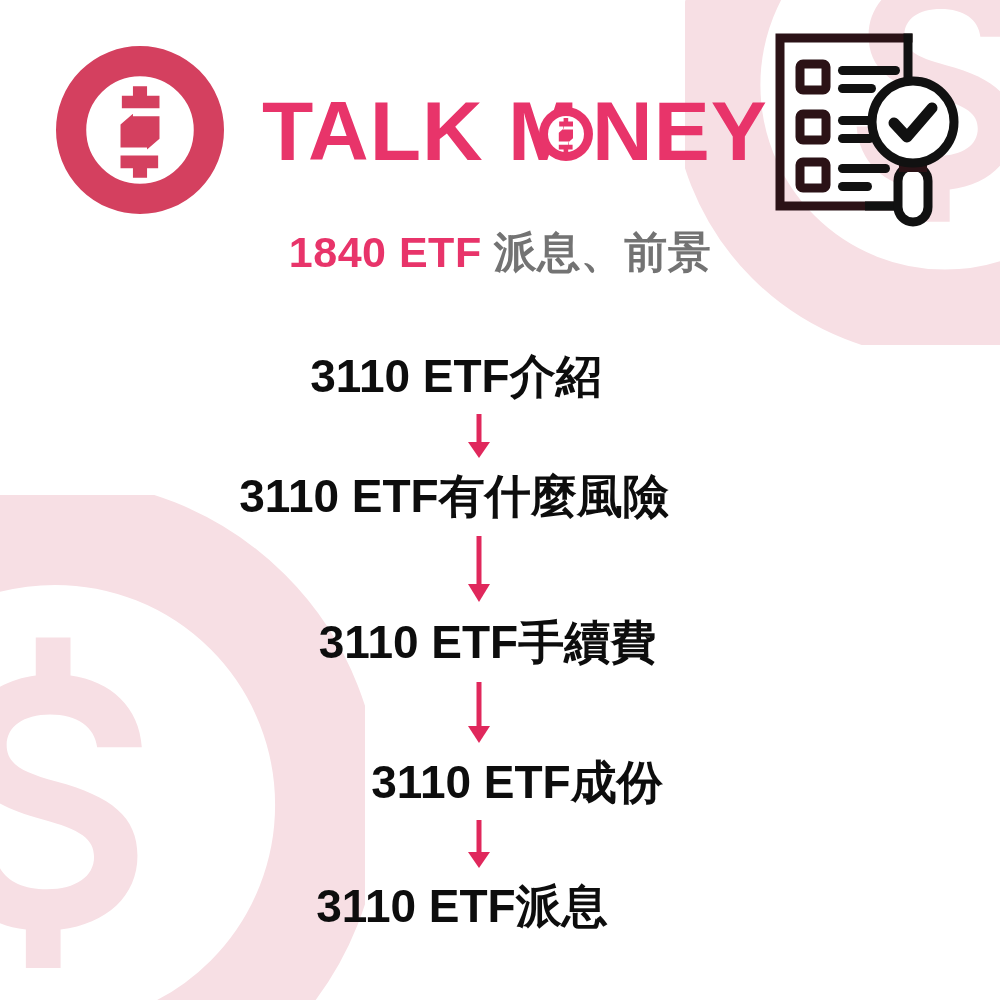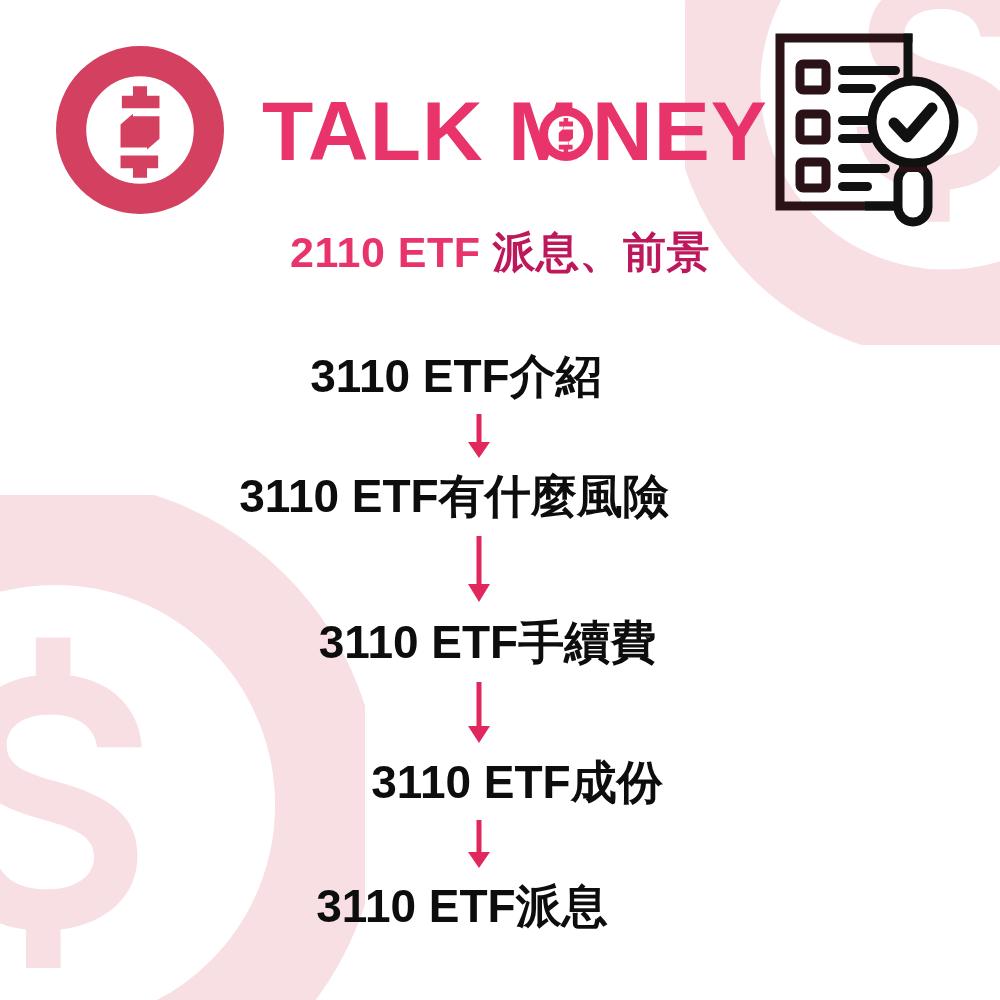--- a/index.html
+++ b/index.html
@@ -78,21 +78,21 @@
     font-weight: bold;
     letter-spacing: 0.5px;
     line-height: 1.15;
     z-index: 4;
     white-space: nowrap;
   }
   .subtitle .code {
     color: #e8346a;
   }
   .subtitle .zh {
-    color: #be185d;
+    color: #737373;
     margin-left: 12px;
   }
 
   
   .flow {
     position: absolute;
     left: 0;
     top: 340px;
     width: 1000px;
     z-index: 4;
@@ -189,21 +189,21 @@
       <rect x="128" y="138" width="30" height="56" rx="15" fill="#ffffff" stroke="#111111" stroke-width="9"></rect>
       <rect x="129" y="128" width="28" height="16" fill="#2b1216"></rect>
       <rect x="140" y="130" width="6" height="7" fill="#ffffff"></rect>
 
       <circle cx="143" cy="94" r="41" fill="#ffffff" stroke="#111111" stroke-width="9"></circle>
       <path d="M124 95 l13 14 l25 -29" fill="none" stroke="#111111" stroke-width="11" stroke-linecap="round" stroke-linejoin="round"></path>
     </svg>
   </div>
 
   <div class="subtitle">
-    <span class="code">2110 ETF</span><span class="zh">派息、前景</span>
+    <span class="code">1840 ETF</span><span class="zh">派息、前景</span>
   </div>
 
   <div class="flow">
 
     <div class="flow-row r0">
       <div class="label">3110 ETF介紹</div>
     </div>
 
     <div class="arrow-gap g0">
       <svg class="arrow" viewBox="0 0 34 48" preserveAspectRatio="none" aria-hidden="true">

